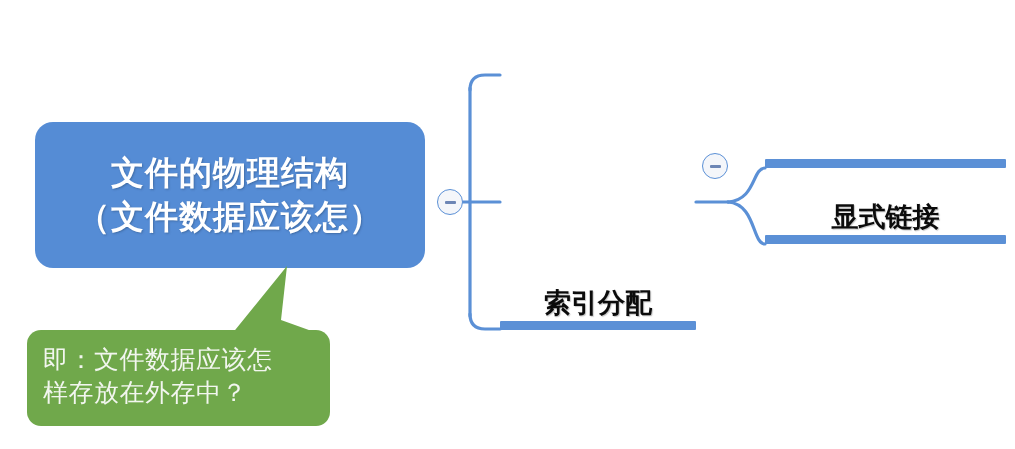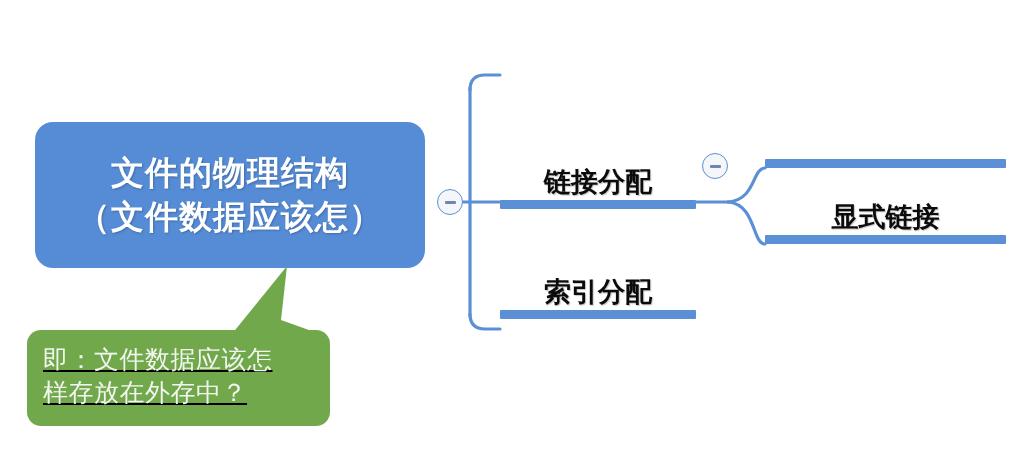--- a/index.html
+++ b/index.html
@@ -74,21 +74,21 @@
     width: 100%;
     height: 9px;
     background: #5b90d6;
     border-radius: 1px;
   }
 
   
   .b-l2 { width: 196px; height: 56px; left: 500px; }
   .b-l2.n0 { top: 28px; }
   .b-l2.n1 { top: 153px; }
-  .b-l2.n2 { top: 263px; }
+  .b-l2.n2 { top: 274px; }
 
   
   .b-l3 { width: 241px; height: 52px; left: 765px; }
   .b-l3.n0 { top: 116px; }
   .b-l3.n1 { top: 192px; }
 
   
   .toggle {
     position: absolute;
     width: 26px;
@@ -116,21 +116,20 @@
   .callout {
     position: absolute;
     left: 27px;
     top: 330px;
     width: 303px;
     height: 96px;
     background: #70a84b;
     border-radius: 14px;
     box-sizing: border-box;
     padding: 13px 16px 0 16px;
-    text-decoration: underline;
   }
   .callout-tail {
     position: absolute;
     left: 225px;
     top: 262px;
     width: 110px;
     height: 80px;
   }
   .callout-text {
     font-family: "Liberation Serif", serif;
@@ -166,24 +165,20 @@
       <path d="M 728 202 C 756 204 752 244 765 244"></path>
     </g>
   </svg>
 
   <div class="root-node">
     <div class="root-line">文件的物理结构</div>
     <div class="root-line">（文件数据应该怎）</div>
   </div>
 
 
-  <div class="branch b-l2 n1">
-    <span class="branch-label">链接分配</span>
-    <span class="branch-bar"></span>
-  </div>
 
   <div class="branch b-l2 n2">
     <span class="branch-label">索引分配</span>
     <span class="branch-bar"></span>
   </div>
 
   <div class="branch b-l3 n0">
     <span class="branch-bar"></span>
   </div>
 

